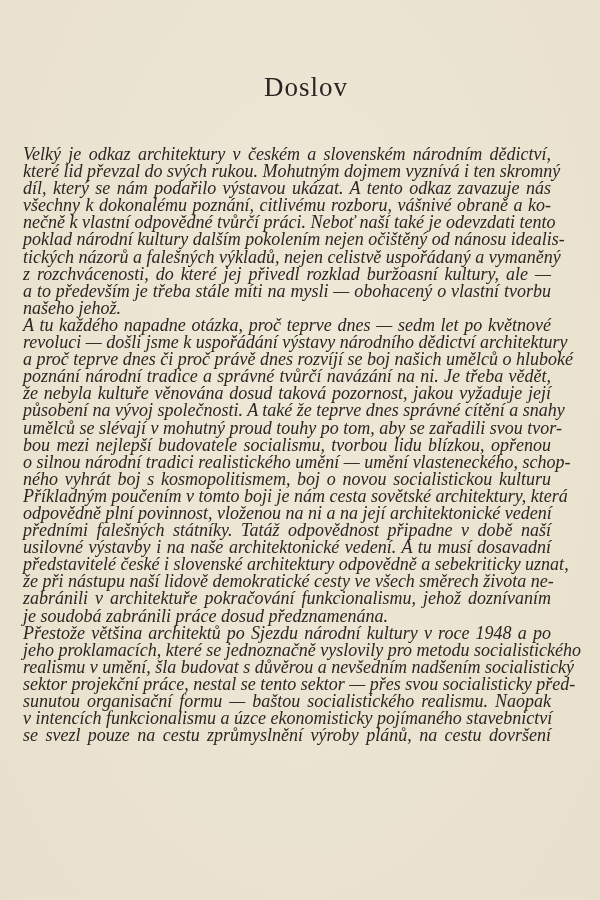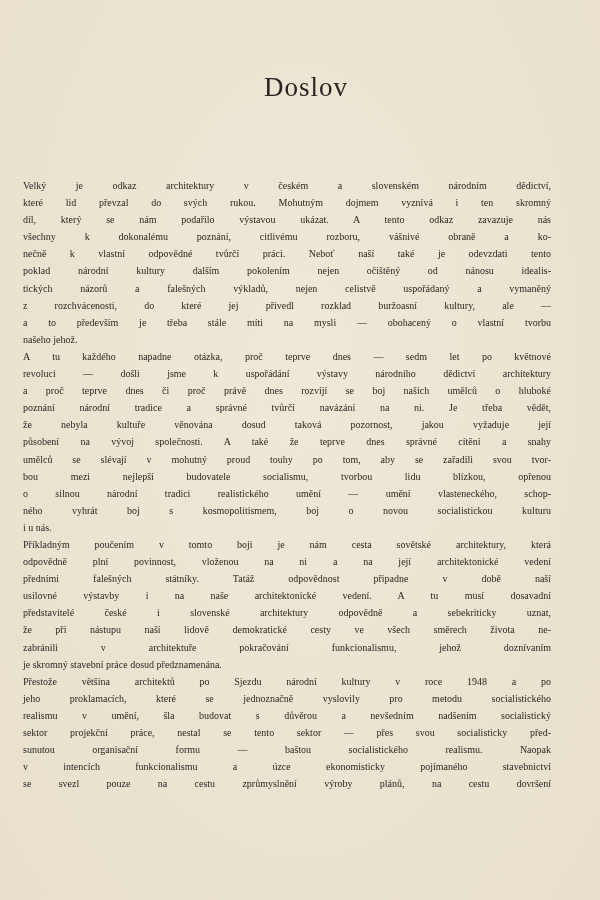--- a/index.html
+++ b/index.html
@@ -30,23 +30,24 @@
       top: 66px;
       text-align: center;
       font-size: 27px;
       letter-spacing: 1px;
       font-style: normal;
       color: #2a2522;
     }
     .body-text {
       position: absolute;
       left: 23px;
-      top: 177px;
+      top: 146px;
       width: 528px;
-      font-size: 10px;
+      font-style: italic;
+      font-size: 18px;
       line-height: 17.1px;
     }
     .line {
       display: block;
       white-space: nowrap;
       text-align: justify;
       text-align-last: justify;
       height: 17.1px;
     }
     .line.last {
@@ -86,31 +87,30 @@
       <span class="line">A tu každého napadne otázka, proč teprve dnes — sedm let po květnové</span>
       <span class="line">revoluci — došli jsme k uspořádání výstavy národního dědictví architektury</span>
       <span class="line">a proč teprve dnes či proč právě dnes rozvíjí se boj našich umělců o hluboké</span>
       <span class="line">poznání národní tradice a správné tvůrčí navázání na ni. Je třeba vědět,</span>
       <span class="line">že nebyla kultuře věnována dosud taková pozornost, jakou vyžaduje její</span>
       <span class="line">působení na vývoj společnosti. A také že teprve dnes správné cítění a snahy</span>
       <span class="line">umělců se slévají v mohutný proud touhy po tom, aby se zařadili svou tvor-</span>
       <span class="line">bou mezi nejlepší budovatele socialismu, tvorbou lidu blízkou, opřenou</span>
       <span class="line">o silnou národní tradici realistického umění — umění vlasteneckého, schop-</span>
       <span class="line">ného vyhrát boj s kosmopolitismem, boj o novou socialistickou kulturu</span>
-      <span class="line last">i u nás.</span>
     </div>
     <div>
       <span class="line">Příkladným poučením v tomto boji je nám cesta sovětské architektury, která</span>
       <span class="line">odpovědně plní povinnost, vloženou na ni a na její architektonické vedení</span>
       <span class="line">předními falešných státníky. Tatáž odpovědnost připadne v době naší</span>
       <span class="line">usilovné výstavby i na naše architektonické vedení. A tu musí dosavadní</span>
       <span class="line">představitelé české i slovenské architektury odpovědně a sebekriticky uznat,</span>
       <span class="line">že při nástupu naší lidově demokratické cesty ve všech směrech života ne-</span>
       <span class="line">zabránili v architektuře pokračování funkcionalismu, jehož doznívaním</span>
-      <span class="line last">je skromný stavební práce dosud předznamenána.</span>
+      <span class="line last">je soudobá zabránili práce dosud předznamenána.</span>
     </div>
     <div>
       <span class="line">Přestože většina architektů po Sjezdu národní kultury v roce 1948 a po</span>
       <span class="line">jeho proklamacích, které se jednoznačně vyslovily pro metodu socialistického</span>
       <span class="line">realismu v umění, šla budovat s důvěrou a nevšedním nadšením socialistický</span>
       <span class="line">sektor projekční práce, nestal se tento sektor — přes svou socialisticky před-</span>
       <span class="line">sunutou organisační formu — baštou socialistického realismu. Naopak</span>
       <span class="line">v intencích funkcionalismu a úzce ekonomisticky pojímaného stavebnictví</span>
       <span class="line">se svezl pouze na cestu zprůmyslnění výroby plánů, na cestu dovršení</span>
     </div>

